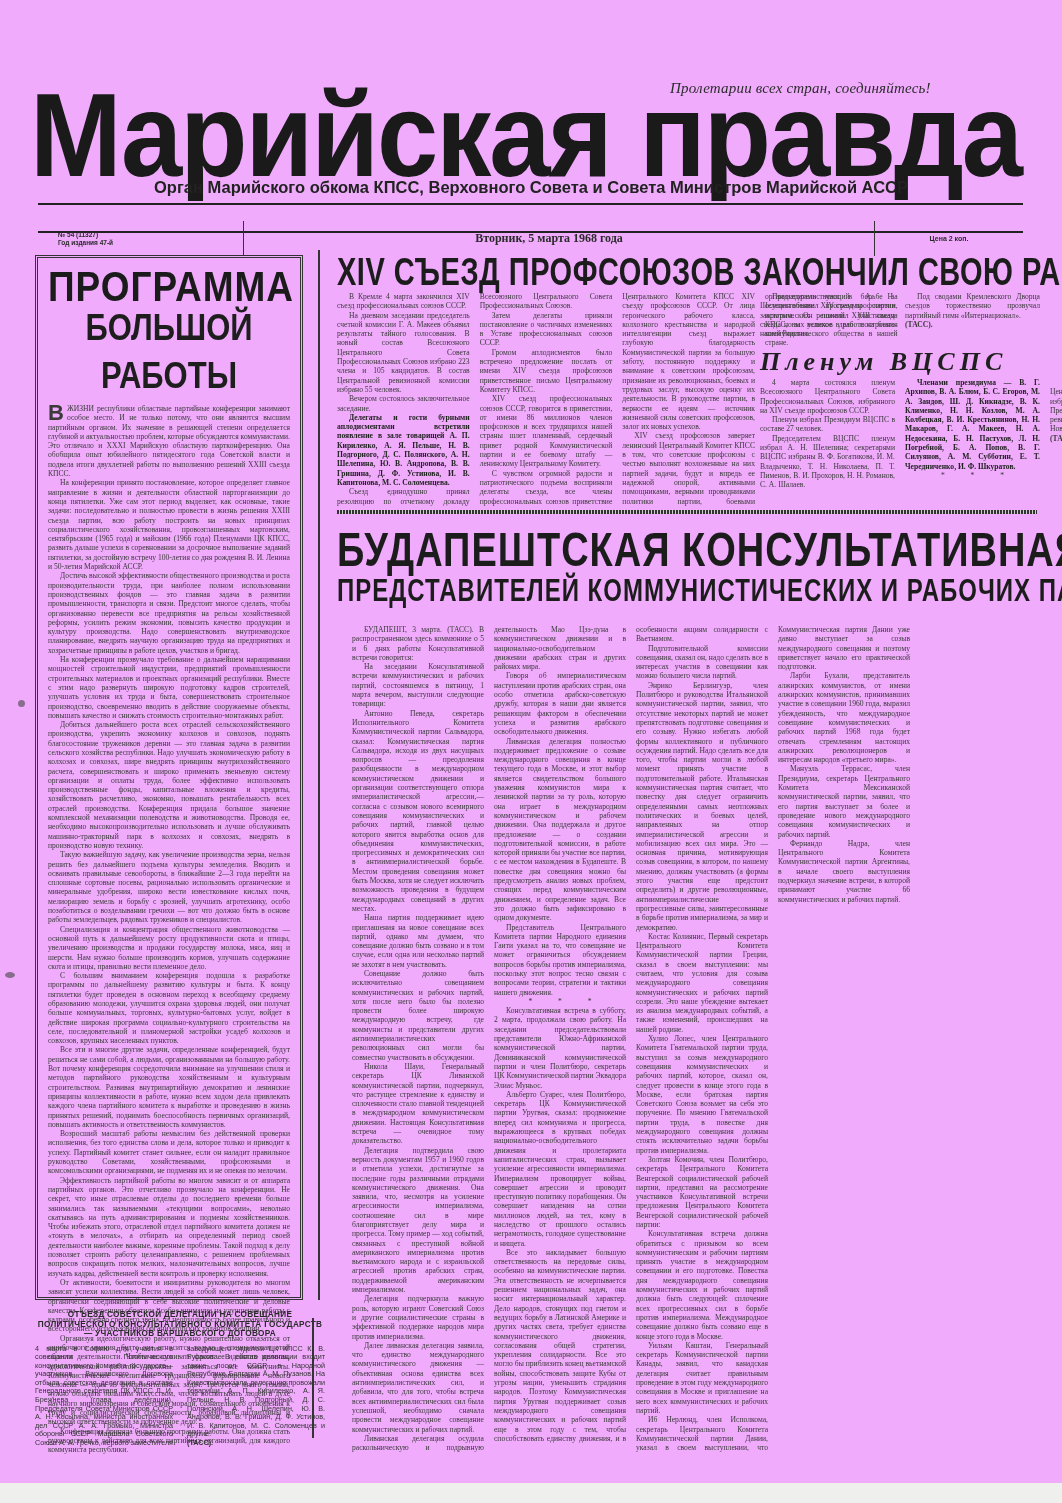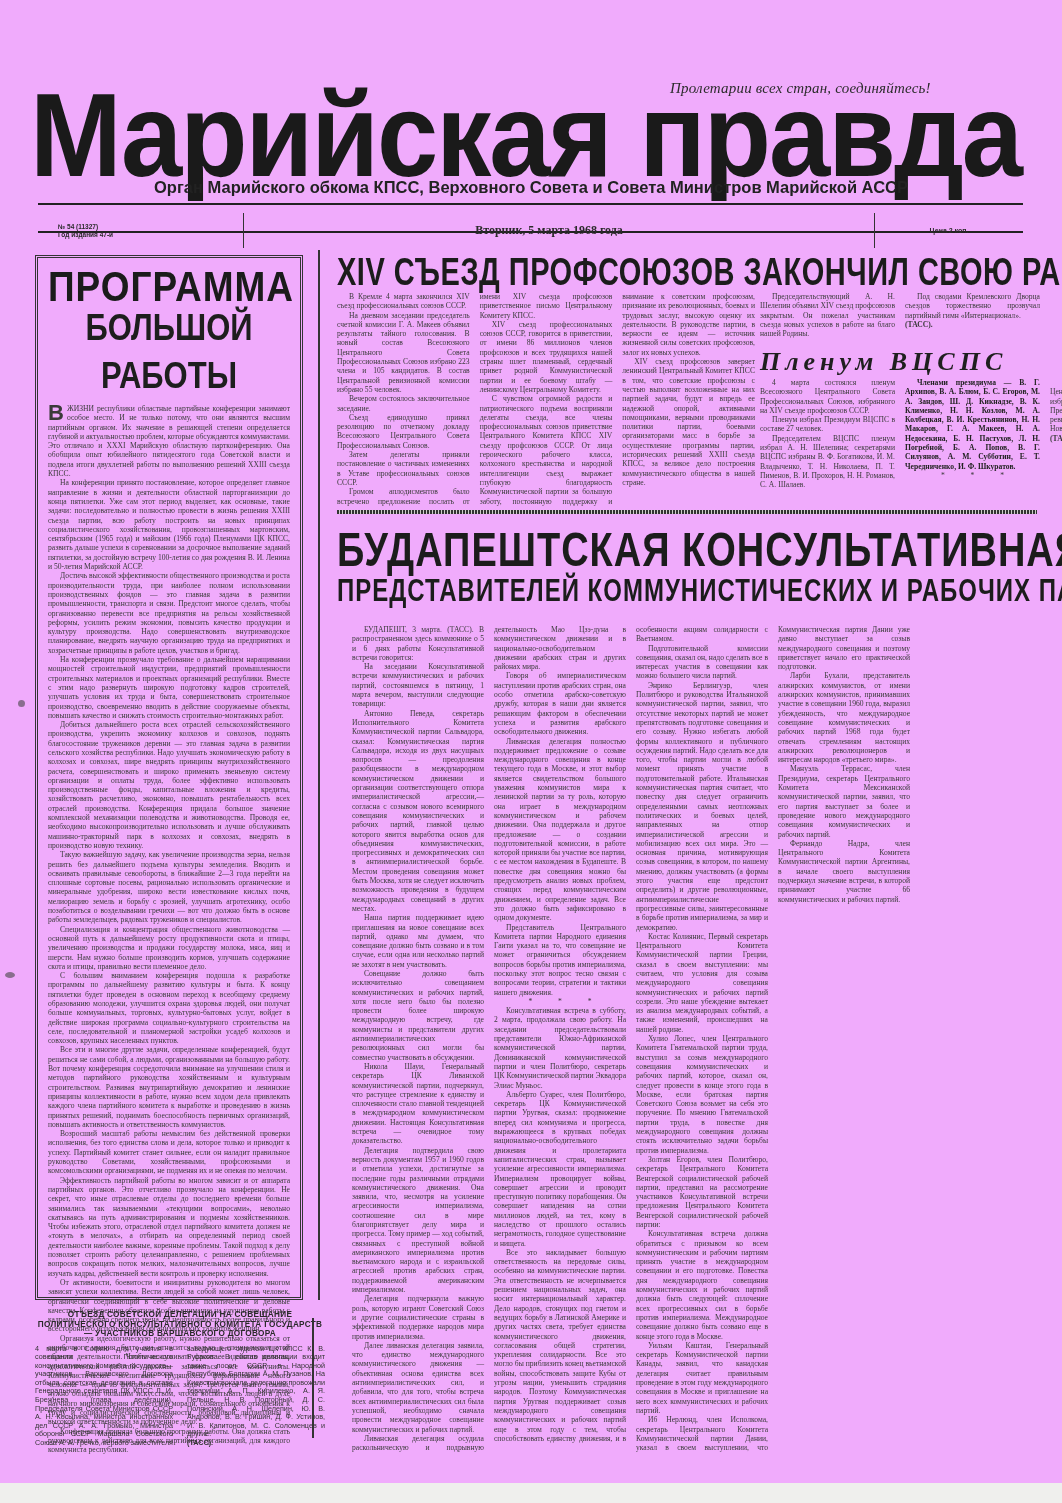--- a/index.html
+++ b/index.html
@@ -3,21 +3,21 @@
 <meta charset="utf-8">
 <style>
   html,body{margin:0;padding:0;}
   body{width:1062px;height:1503px;background:#d6d5d1;overflow:hidden;position:relative;font-family:"Liberation Serif","DejaVu Serif",serif;color:#2a2a2a;}
   .page{position:absolute;left:0;top:0;width:1062px;height:1503px;background:#f0abfc;}
   .page:after{content:"";position:absolute;left:0;right:0;bottom:0;height:20px;background:#efefed;}
   .motto{position:absolute;left:670px;top:80px;font-family:"Liberation Serif",serif;font-style:italic;font-size:15px;color:#2c2c2c;letter-spacing:.2px;}
   .masthead{position:absolute;left:30px;top:90px;width:1010px;height:82px;font-family:"Liberation Sans","DejaVu Sans",sans-serif;font-weight:900;font-size:108px;line-height:82px;color:#1a1a1a;letter-spacing:-2px;transform:scaleX(1.02) scaleY(1.1);transform-origin:left top;white-space:nowrap;}
   .organ{position:absolute;left:0;width:1062px;top:178px;text-align:center;font-family:"Liberation Sans",sans-serif;font-weight:bold;font-size:16.5px;color:#222;}
   .infobar{position:absolute;left:38px;top:203px;width:985px;height:26px;border-top:2px solid #222;border-bottom:2px solid #222;}
-  .infobar .cell{position:absolute;top:8px;height:35px;display:flex;align-items:center;}
+  .infobar .cell{position:absolute;top:16px;height:35px;display:flex;align-items:center;}
   .issue{left:0;width:185px;flex-direction:column;justify-content:center;align-items:flex-start !important;padding-left:20px;font-family:"Liberation Sans",sans-serif;font-size:6.5px;font-weight:bold;line-height:8px;border-right:1px solid #333;}
   .date{left:186px;width:650px;justify-content:center;font-size:12px;font-weight:bold;border-right:1px solid #333;}
   .price{left:837px;width:148px;justify-content:center;font-family:"Liberation Sans",sans-serif;font-size:7px;font-weight:bold;}
 
   .leftbox{position:absolute;left:35px;top:255px;width:268px;height:1045px;border:3px double #333;padding:8px 10px;box-sizing:border-box;}
   .lefttitle1{font-family:"Liberation Sans",sans-serif;font-weight:900;font-size:37px;letter-spacing:1px;text-align:center;line-height:42px;color:#1b1b1b;transform:scaleY(1.15);}
   .lefttitle2{font-family:"Liberation Sans",sans-serif;font-weight:bold;font-size:31px;text-align:center;line-height:40px;color:#1e1e1e;margin-top:4px;transform:scaleY(1.2);}
   .bodytext{font-size:7.6px;line-height:9.3px;text-align:justify;color:#3a3a3a;}
   .bodytext p{margin:0;text-indent:12px;}
   .dropcap{float:left;font-family:"Liberation Sans",sans-serif;font-weight:bold;font-size:22px;line-height:18px;margin-right:3px;}
@@ -89,20 +89,21 @@
   </div>
 
   <div class="vrule" style="top:250px;height:1050px;"></div>
   <div class="vrule" style="top:1318px;height:120px;left:312px;"></div>
 
   <div class="h1a">XIV СЪЕЗД ПРОФСОЮЗОВ ЗАКОНЧИЛ СВОЮ РАБОТУ</div>
   <div class="bodytext cols5" style="left:337px;top:292px;width:418px;height:214px;column-count:3;">
     <p>В Кремле 4 марта закончился XIV съезд профессиональных союзов СССР.</p>
     <p>На дневном заседании председатель счетной комиссии Г. А. Макеев объявил результаты тайного голосования. В новый состав Всесоюзного Центрального Совета Профессиональных Союзов избрано 223 члена и 105 кандидатов. В состав Центральной ревизионной комиссии избрано 55 человек.</p>
     <p>Вечером состоялось заключительное заседание.</p>
+    <p class="b">Делегаты и гости бурными аплодисментами встретили появление в зале товарищей А. П. Кириленко, А. Я. Пельше, Н. В. Подгорного, Д. С. Полянского, А. Н. Шелепина, Ю. В. Андропова, В. В. Гришина, Д. Ф. Устинова, И. В. Капитонова, М. С. Соломенцева.</p>
     <p>Съезд единодушно принял резолюцию по отчетному докладу Всесоюзного Центрального Совета Профессиональных Союзов.</p>
     <p>Затем делегаты приняли постановление о частичных изменениях в Уставе профессиональных союзов СССР.</p>
     <p>Громом аплодисментов было встречено предложение послать от имени XIV съезда профсоюзов приветственное письмо Центральному Комитету КПСС.</p>
     <p>XIV съезд профессиональных союзов СССР, говорится в приветствии, от имени 86 миллионов членов профсоюзов и всех трудящихся нашей страны шлет пламенный, сердечный привет родной Коммунистической партии и ее боевому штабу — ленинскому Центральному Комитету.</p>
     <p>С чувством огромной радости и патриотического подъема восприняли делегаты съезда, все члены профессиональных союзов приветствие Центрального Комитета КПСС XIV съезду профсоюзов СССР. От лица героического рабочего класса, колхозного крестьянства и народной интеллигенции съезд выражает глубокую благодарность Коммунистической партии за большую заботу, постоянную поддержку и внимание к советским профсоюзам, признание их революционных, боевых и трудовых заслуг, высокую оценку их деятельности. В руководстве партии, в верности ее идеям — источник жизненной силы советских профсоюзов, залог их новых успехов.</p>
     <p>XIV съезд профсоюзов заверяет ленинский Центральный Комитет КПСС в том, что советские профсоюзы с честью выполнят возложенные на них партией задачи, будут и впредь ее надежной опорой, активными помощниками, верными проводниками политики партии, боевыми организаторами масс в борьбе за осуществление программы партии, исторических решений XXIII съезда КПСС, за великое дело построения коммунистического общества в нашей стране.</p>
   </div>
   <div class="bodytext cols5" style="left:760px;top:292px;width:280px;height:55px;column-count:2;">
     <p>Председательствующий А. Н. Шелепин объявил XIV съезд профсоюзов закрытым. Он пожелал участникам съезда новых успехов в работе на благо нашей Родины.</p>
     <p>Под сводами Кремлевского Дворца съездов торжественно прозвучал партийный гимн «Интернационал».</p>
@@ -139,21 +140,21 @@
     <p>Ливанская делегация полностью поддерживает предложение о созыве международного совещания в конце текущего года в Москве, и этот выбор является свидетельством большого уважения коммунистов мира к ленинской партии за ту роль, которую она играет в международном коммунистическом и рабочем движении. Она поддержала и другое предложение — о создании подготовительной комиссии, в работе которой приняли бы участие все партии, с ее местом нахождения в Будапеште. В повестке дня совещания можно бы предусмотреть анализ новых проблем, стоящих перед коммунистическим движением, и определение задач. Все это должно быть зафиксировано в одном документе.</p>
     <p>Представитель Центрального Комитета партии Народного единения Гаити указал на то, что совещание не может ограничиться обсуждением вопросов борьбы против империализма, поскольку этот вопрос тесно связан с вопросами теории, стратегии и тактики нашего движения.</p>
     <p class="stars">* * *</p>
     <p>Консультативная встреча в субботу, 2 марта, продолжала свою работу. На заседании председательствовали представители Южно-Африканской коммунистической партии, Доминиканской коммунистической партии и член Политбюро, секретарь ЦК Коммунистической партии Эквадора Элиас Муньос.</p>
     <p>Альберто Суарес, член Политбюро, секретарь ЦК Коммунистической партии Уругвая, сказал: продвижение вперед сил коммунизма и прогресса, выражающееся в крупных победах национально-освободительного движения и пролетариата капиталистических стран, вызывает усиление агрессивности империализма. Империализм провоцирует войны, совершает агрессии и проводит преступную политику порабощения. Он совершает нападения на сотни миллионов людей, на тех, кому в наследство от прошлого остались неграмотность, голодное существование и нищета.</p>
     <p>Все это накладывает большую ответственность на передовые силы, особенно на коммунистические партии. Эта ответственность не исчерпывается решением национальных задач, она носит интернациональный характер. Дело народов, стонущих под гнетом и ведущих борьбу в Латинской Америке и других частях света, требует единства коммунистического движения, согласования общей стратегии, укрепления солидарности. Все это могло бы приблизить конец вьетнамской войны, способствовать защите Кубы от угрозы нации, уменьшить страдания народов. Поэтому Коммунистическая партия Уругвая поддерживает созыв международного совещания коммунистических и рабочих партий еще в этом году с тем, чтобы способствовать единству движения, и в особенности акциям солидарности с Вьетнамом.</p>
     <p>Подготовительной комиссии совещания, сказал он, надо сделать все в интересах участия в совещании как можно большего числа партий.</p>
     <p>Энрико Берлингуэр, член Политбюро и руководства Итальянской коммунистической партии, заявил, что отсутствие некоторых партий не может препятствовать подготовке совещания и его созыву. Нужно избегать любой формы коллективного и публичного осуждения партий. Надо сделать все для того, чтобы партии могли в любой момент принять участие в подготовительной работе. Итальянская коммунистическая партия считает, что повестку дня следует ограничить определенными самых неотложных политических и боевых целей, направленных на отпор империалистической агрессии и мобилизацию всех сил мира. Это — основная причина, мотивирующая созыв совещания, в котором, по нашему мнению, должны участвовать (а формы этого участия еще предстоит определить) и другие революционные, антиимпериалистические и прогрессивные силы, заинтересованные в борьбе против империализма, за мир и демократию.</p>
     <p>Костас Колиянис, Первый секретарь Центрального Комитета Коммунистической партии Греции, сказал в своем выступлении: мы считаем, что условия для созыва международного совещания коммунистических и рабочих партий созрели. Это наше убеждение вытекает из анализа международных событий, а также изменений, происшедших на нашей родине.</p>
     <p>Хулио Лопес, член Центрального Комитета Гватемальской партии труда, выступил за созыв международного совещания коммунистических и рабочих партий, которое, сказал он, следует провести в конце этого года в Москве, если братская партия Советского Союза возьмет на себя это поручение. По мнению Гватемальской партии труда, в повестке дня международного совещания должны стоять исключительно задачи борьбы против империализма.</p>
-    <p>Золтан Егоров, член Политбюро, секретарь Центрального Комитета Венгерской социалистической рабочей партии, представил на рассмотрение участников Консультативной встречи предложения Центрального Комитета Венгерской социалистической рабочей партии:</p>
+    <p>Золтан Комочин, член Политбюро, секретарь Центрального Комитета Венгерской социалистической рабочей партии, представил на рассмотрение участников Консультативной встречи предложения Центрального Комитета Венгерской социалистической рабочей партии:</p>
     <p>Консультативная встреча должна обратиться с призывом ко всем коммунистическим и рабочим партиям принять участие в международном совещании и его подготовке. Повестка дня международного совещания коммунистических и рабочих партий должна быть следующей: сплочение всех прогрессивных сил в борьбе против империализма. Международное совещание должно быть созвано еще в конце этого года в Москве.</p>
     <p>Уильям Каштан, Генеральный секретарь Коммунистической партии Канады, заявил, что канадская делегация считает правильным проведение в этом году международного совещания в Москве и приглашение на него всех коммунистических и рабочих партий.</p>
     <p>Иб Нерлюнд, член Исполкома, секретарь Центрального Комитета Коммунистической партии Дании, указал в своем выступлении, что Коммунистическая партия Дании уже давно выступает за созыв международного совещания и поэтому приветствует начало его практической подготовки.</p>
     <p>Ларби Бухали, представитель алжирских коммунистов, от имени алжирских коммунистов, принимавших участие в совещании 1960 года, выразил убежденность, что международное совещание коммунистических и рабочих партий 1968 года будет отвечать стремлениям настоящих алжирских революционеров и интересам народов «третьего мира».</p>
     <p>Мануэль Террасас, член Президиума, секретарь Центрального Комитета Мексиканской коммунистической партии, заявил, что его партия выступает за более и проведение нового международного совещания коммунистических и рабочих партий.</p>
     <p>Фернандо Надра, член Центрального Комитета Коммунистической партии Аргентины, в начале своего выступления подчеркнул значение встречи, в которой принимают участие 66 коммунистических и рабочих партий.</p>
   </div>
 
   <div class="scanmark" style="left:18px;top:700px;width:7px;height:7px;border-radius:50%;"></div>
   <div class="scanmark" style="left:5px;top:972px;width:10px;height:6px;border-radius:50%;"></div>

